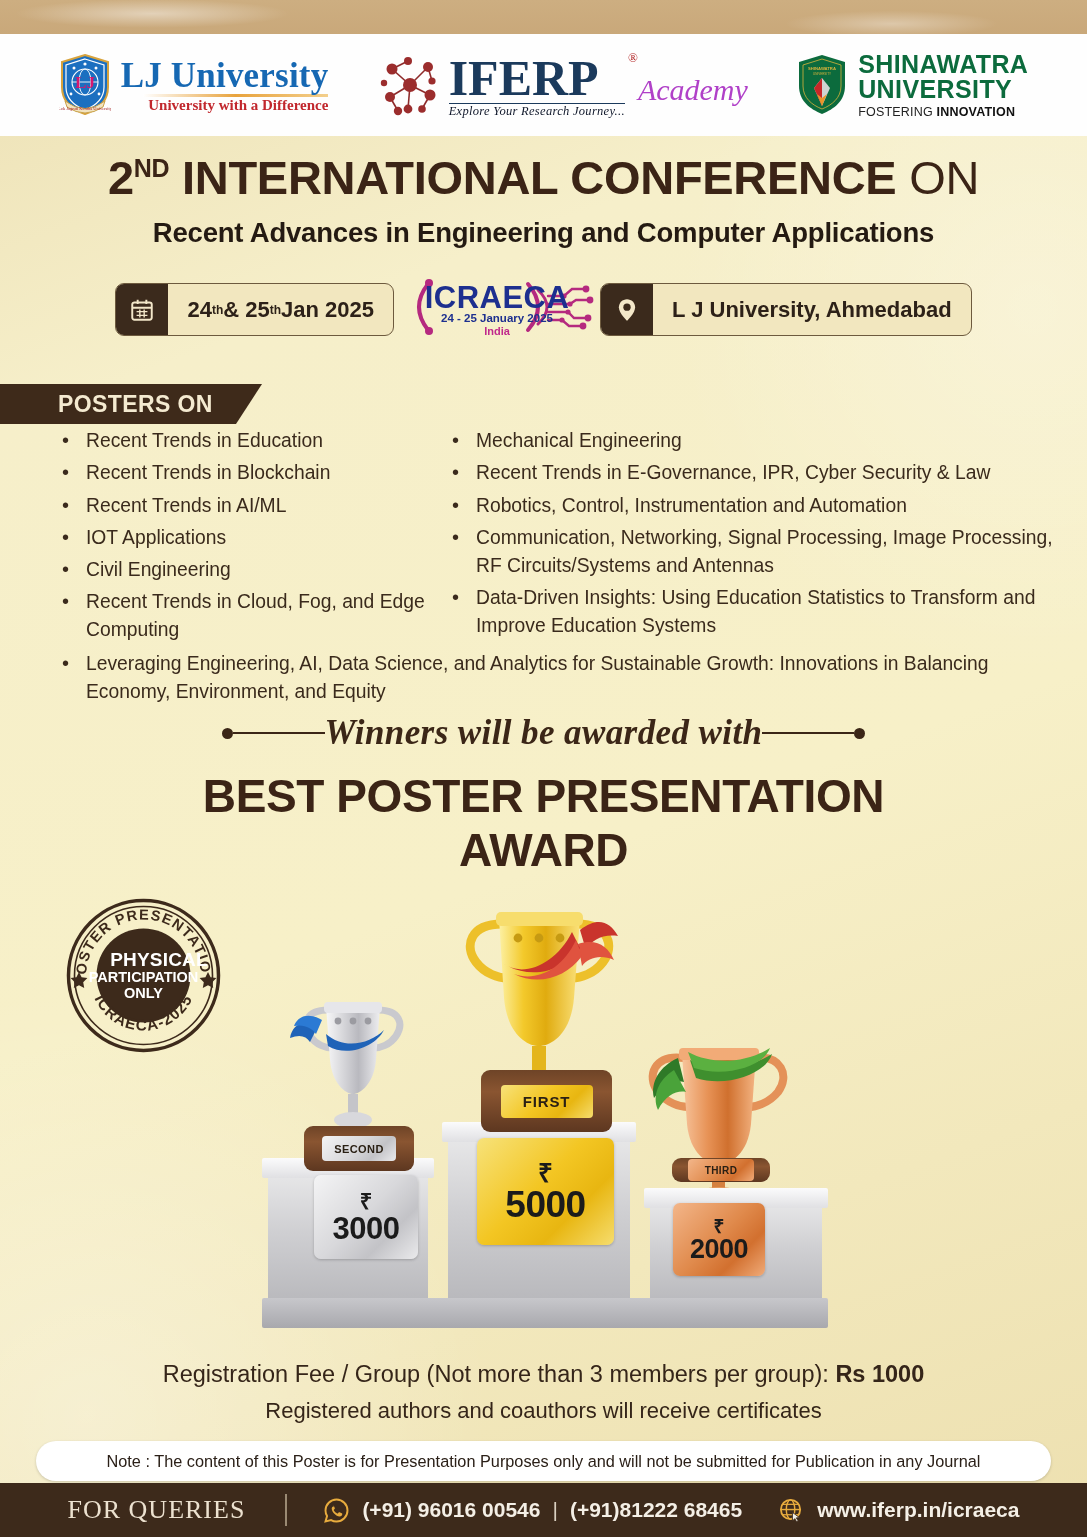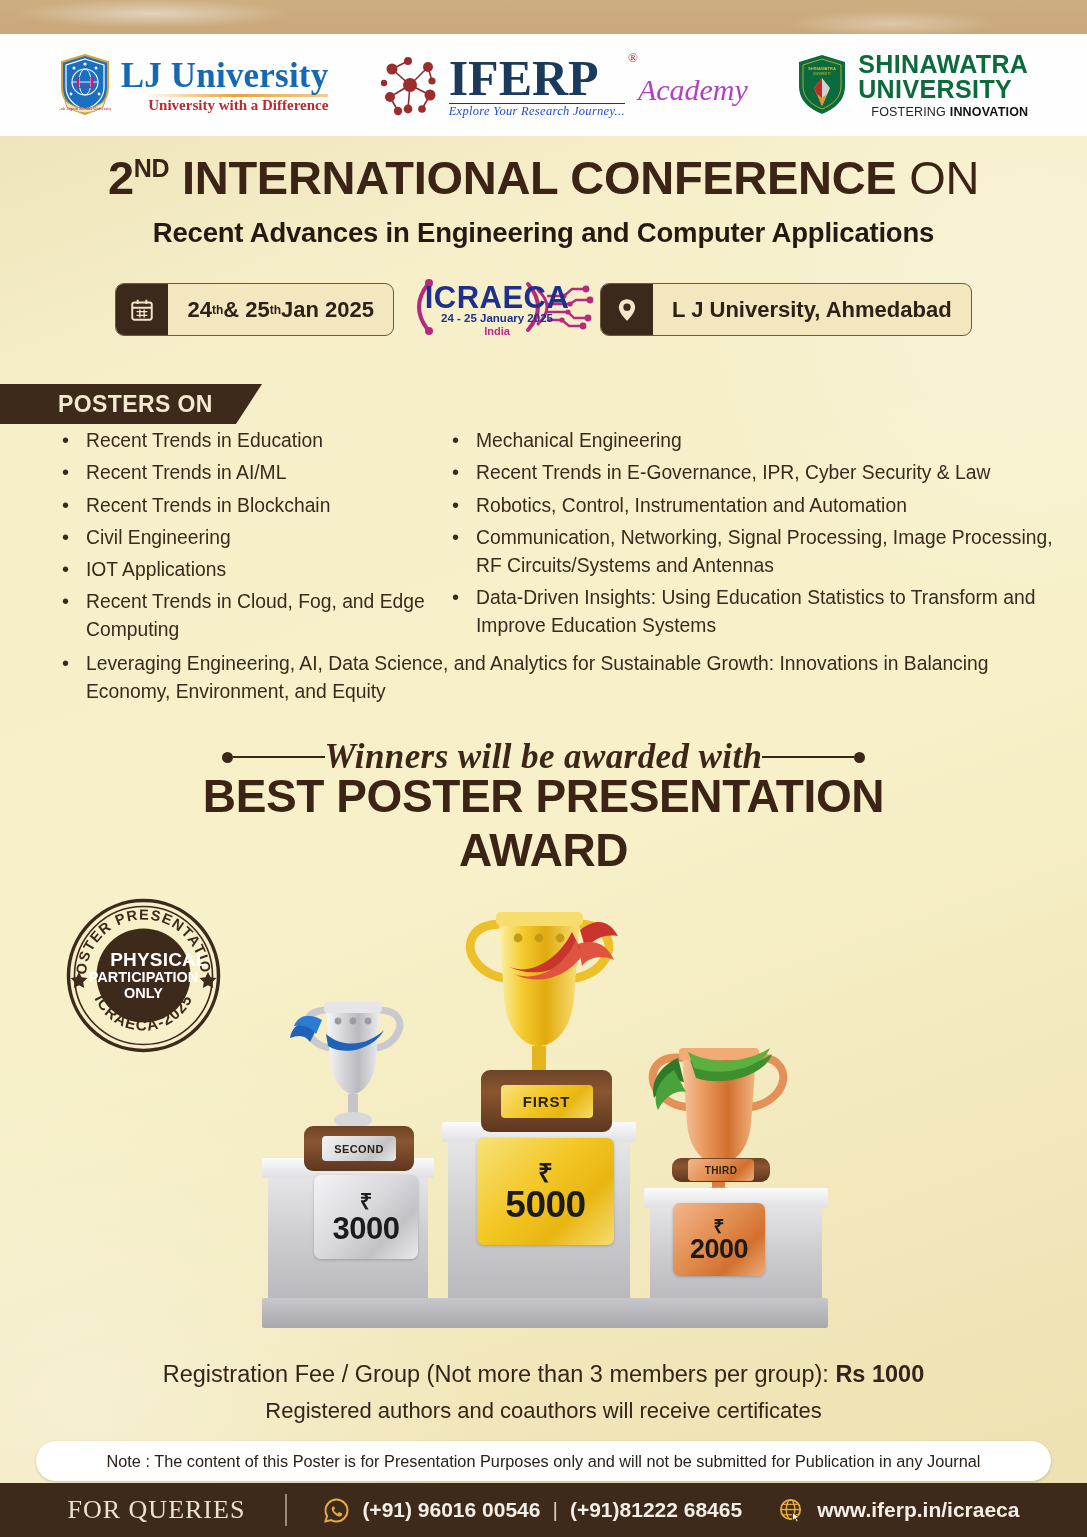--- a/index.html
+++ b/index.html
@@ -53,36 +53,36 @@
   .iferp { display:flex; align-items:center; gap:7px; }
   .iferp-mol { width:64px; height:64px; flex:none; }
   .iferp-word { position:relative; line-height:1; }
   .iferp-main {
     font-family:"Liberation Serif", serif; font-weight:bold;
     font-size:50px; color:#1b3a5c; letter-spacing:0px;
   }
   .iferp-reg { position:absolute; top:-2px; right:-13px; font-size:13px; color:#b52a2a; font-family:"Liberation Serif",serif;}
   .iferp-sub {
     font-family:"Liberation Serif", serif; font-style:italic;
-    font-size:12.5px; color:#1d4ed8; border-top:1.5px solid #1b3a5c;
+    font-size:12.5px; color:#0f172a; border-top:1.5px solid #1b3a5c;
     padding-top:1px; text-align:center; letter-spacing:.3px;
   }
   .iferp-acad {
     font-family:"Liberation Serif", serif; font-style:italic;
     font-size:30px; color:#b040c8; margin-left:6px; align-self:flex-end; padding-bottom:10px;
   }
 
   
   .shin { display:flex; align-items:center; gap:11px; }
   .shin-shield { width:50px; height:62px; flex:none; }
   .shin-text { line-height:1.02; }
   .shin-l1, .shin-l2 {
     font-weight:bold; font-size:25px; color:#0c6b3d; letter-spacing:.4px;
   }
-  .shin-l3 { font-size:12.5px; color:#222; letter-spacing:.2px; margin-top:3px;text-align:right; }
+  .shin-l3 { font-size:12.5px; color:#222; letter-spacing:.2px; margin-top:3px; }
   .shin-l3 b { color:#111; }
 
   
   .titles { position:absolute; top:152px; left:0; right:0; text-align:center; }
   .t-main {
     font-size:47px; font-weight:bold; color:#3b2416;
     letter-spacing:-.3px; line-height:1.12;
   }
   .t-main .thin { font-weight:normal; }
   .t-main sup { font-size:25px; vertical-align:super; }
@@ -141,21 +141,21 @@
   ul.tlist li:before {
     content:"\2022"; position:absolute; left:8px; top:-1px;
     font-size:20px; color:#3a2a1c;
   }
   .full-row { padding-left:54px; padding-right:12px; margin-top:2px; }
   .full-row ul.tlist li { padding-left:32px; }
 
   
   .winline {
     position:absolute; top:713px; left:0; right:0;
-    display:flex; align-items:center; justify-content:center; margin-top:24px;
+    display:flex; align-items:center; justify-content:center; 
   }
   .wl-rule { width:92px; height:2.4px; background:#3b2617; position:relative; }
   .wl-rule:before {
     content:""; position:absolute; top:-4.2px; width:11px; height:11px;
     border-radius:50%; background:#3b2617;
   }
   .wl-rule.left:before { left:-11px; }
   .wl-rule.right:before { right:-11px; }
   .wl-text {
     font-family:"Liberation Serif", serif; font-style:italic; font-weight:bold;
@@ -414,24 +414,24 @@
     </div>
   </div>
 
   <div class="banner">POSTERS ON</div>
 
   <div class="topics">
     <div class="cols">
       <div class="col-l">
         <ul class="tlist">
           <li>Recent Trends in Education</li>
+          <li>Recent Trends in Blockchain</li>
           <li>Recent Trends in AI/ML</li>
-          <li>Recent Trends in Blockchain</li>
+          <li>IOT Applications</li>
           <li>Civil Engineering</li>
-          <li>IOT Applications</li>
           <li>Recent Trends in Cloud, Fog, and Edge Computing</li>
         </ul>
       </div>
       <div class="col-r">
         <ul class="tlist">
           <li>Mechanical Engineering</li>
           <li>Recent Trends in E-Governance, IPR, Cyber Security &amp; Law</li>
           <li>Robotics, Control, Instrumentation and Automation</li>
           <li>Communication, Networking, Signal Processing, Image Processing, RF Circuits/Systems and Antennas</li>
           <li>Data-Driven Insights: Using Education Statistics to Transform and Improve Education Systems</li>

